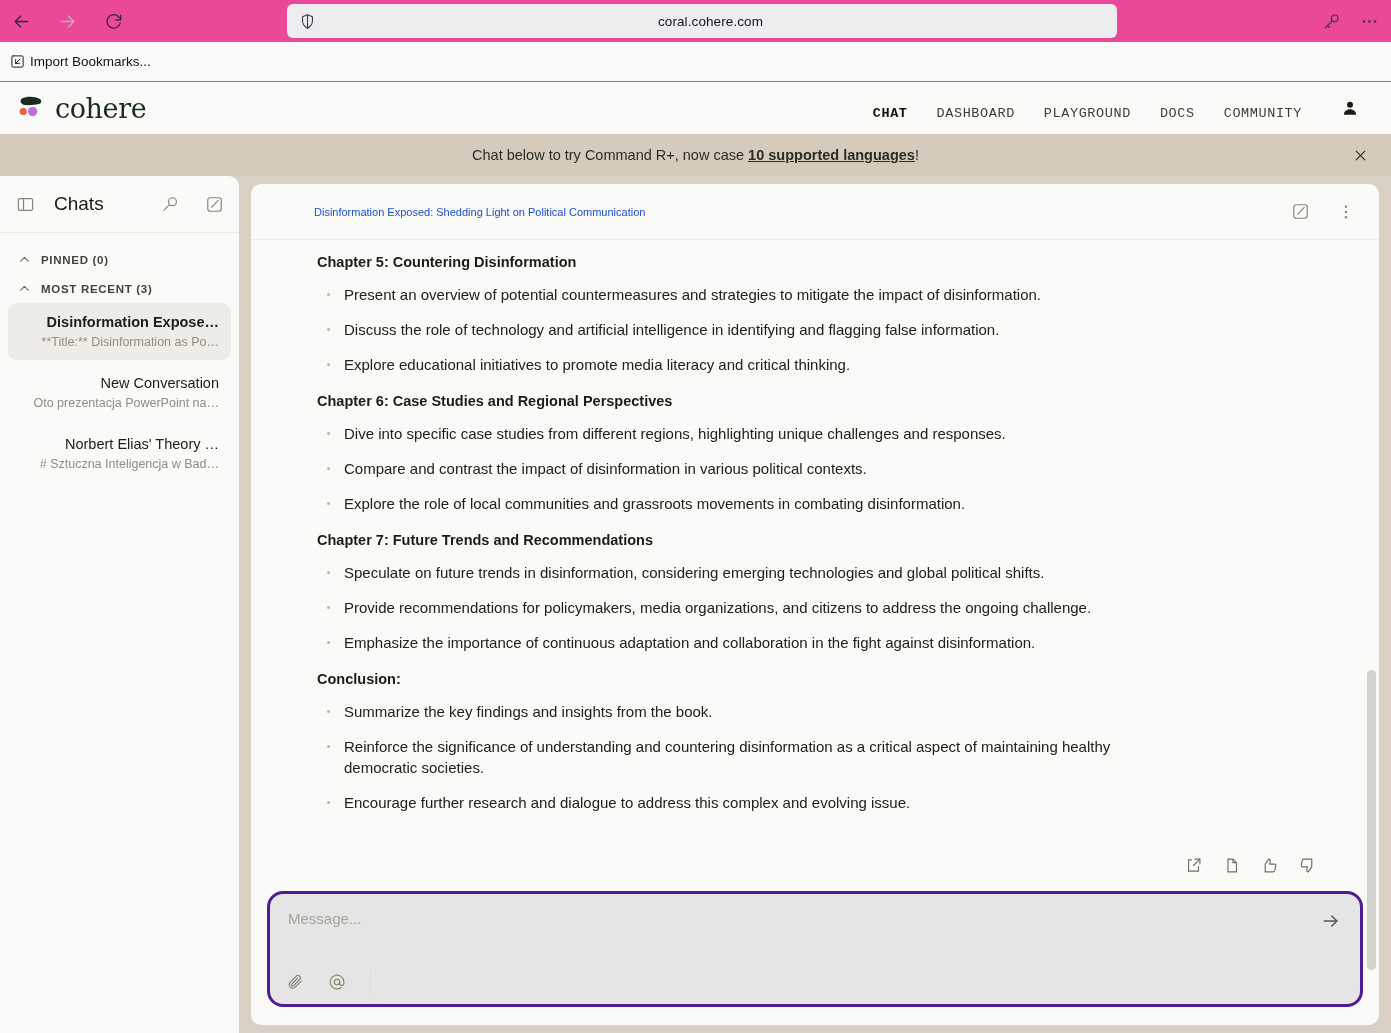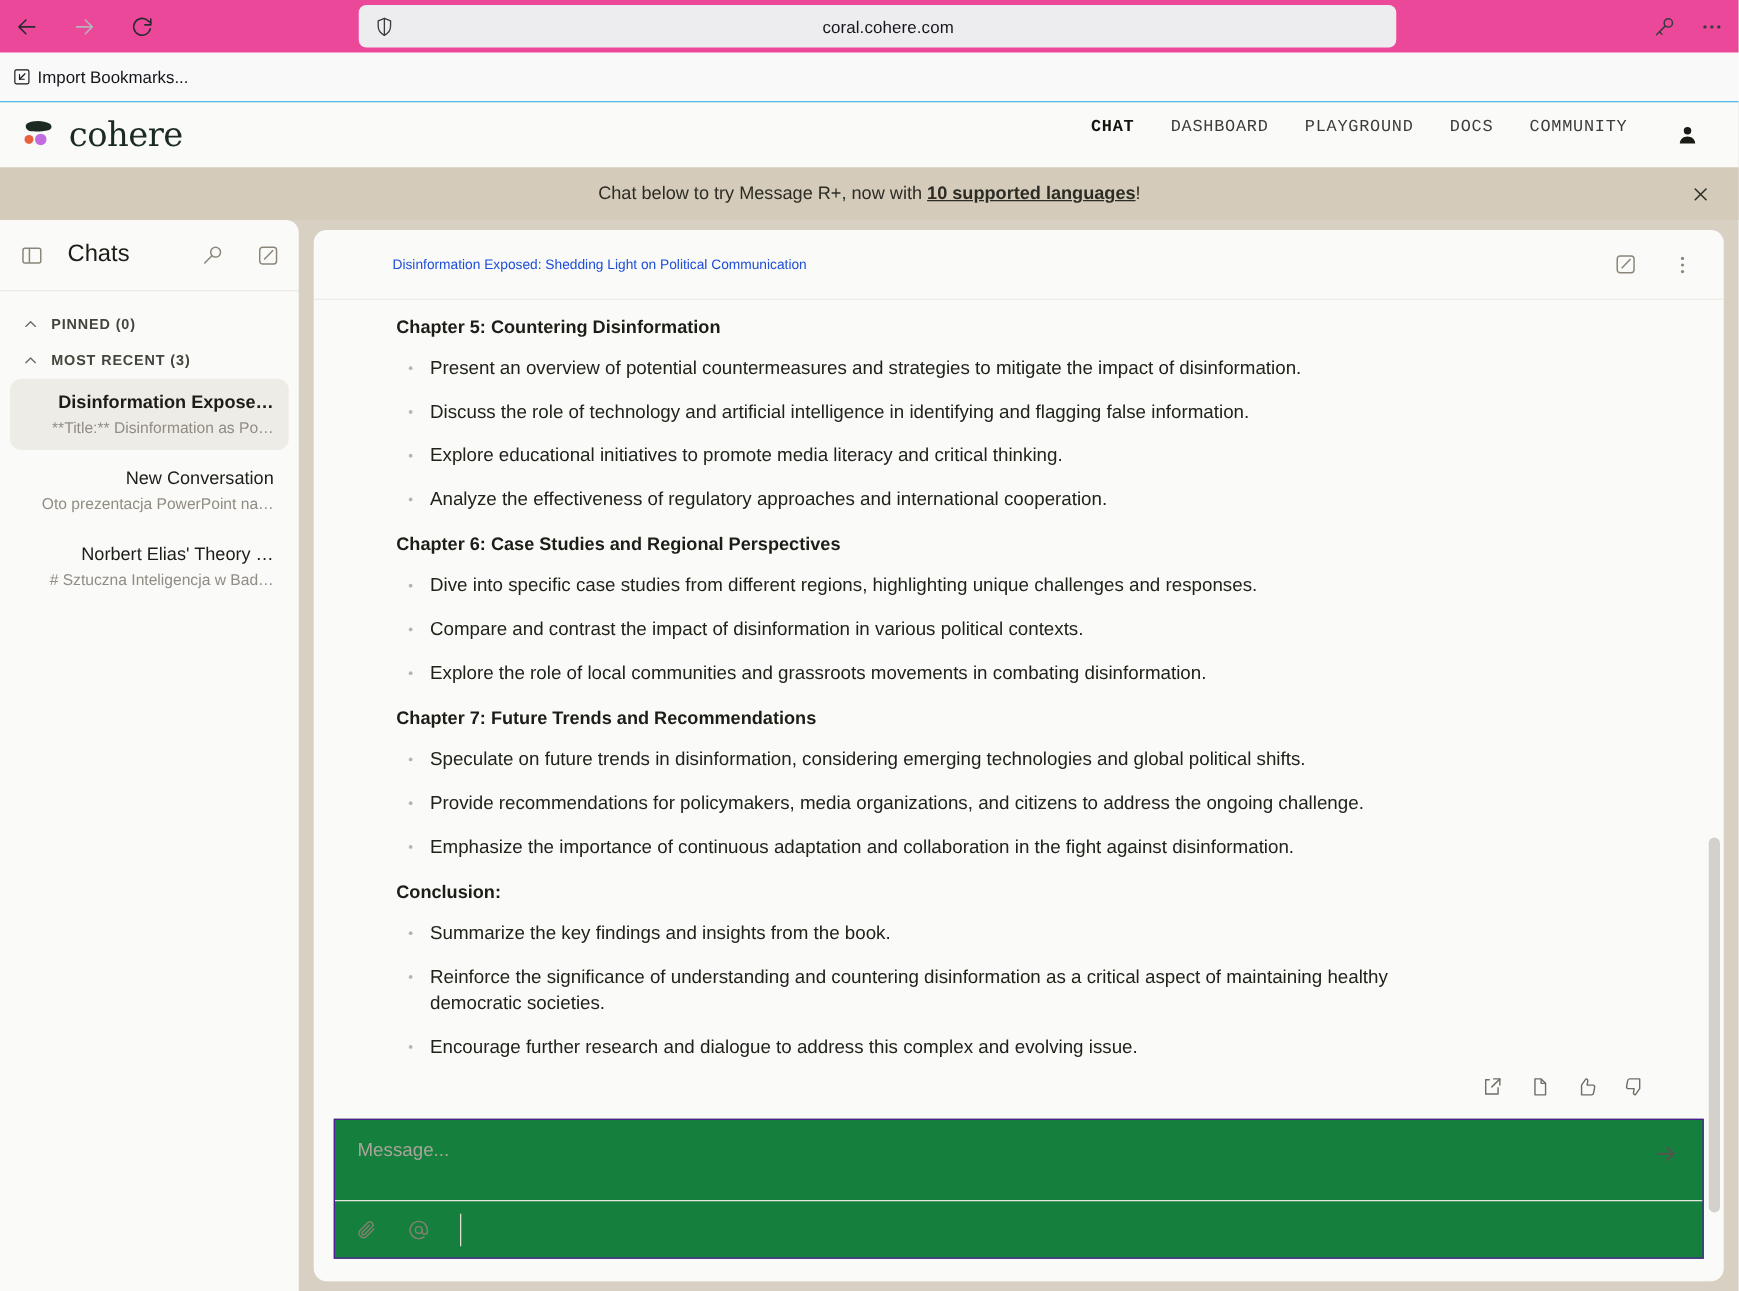--- a/index.html
+++ b/index.html
@@ -104,21 +104,21 @@
   .logo-word {
     font-size: 27px;
     color: #1b2b22;
     letter-spacing: -0.4px;
     font-family: "DejaVu Serif", serif;
     font-weight: 400;
   }
   .site-nav {
     margin-left: auto;
     display: flex;
-    align-items: flex-start;
+    align-items: flex-end;
     gap: 29px;
   }
   .nav-link {
     font-family: "Liberation Mono", monospace;
     font-size: 13.5px;
     letter-spacing: 0.6px;
     color: #3c3c38;
   }
   .nav-link.active { font-weight: bold; color: #15150f; }
   .avatar-btn {
@@ -310,23 +310,23 @@
     display: flex; align-items: center; justify-content: center;
     color: #6e6e66;
   }
 
   
   .composer-wrap {
     padding: 0 16px 18px 16px;
     flex-shrink: 0;
   }
   .composer {
-    border: 1px solid #4c1d95;
-    border-radius: 0;
-    background: #15803d;
+    border: 3px solid #4c1d95;
+    border-radius: 16px;
+    background: #e5e5e5;
     overflow: hidden;
   }
   .composer-top {
     display: flex;
     align-items: flex-start;
     padding: 16px 14px 18px 14px;
     min-height: 64px;
   }
   .composer-input {
     flex: 1;
@@ -469,21 +469,21 @@
         <svg width="18" height="18" viewBox="0 0 24 24" fill="currentColor">
             <circle cx="12" cy="7.5" r="4"></circle>
             <path d="M3.8 21c0-4.5 3.7-7.5 8.2-7.5s8.2 3 8.2 7.5z"></path>
           </svg>
       </div>
     </nav>
   </div>
 
   <div class="banner">
     <div class="banner-text">
-      <span>Chat below to try Message R+, now with </span><a>10 supported languages</a><span>!</span>
+      <span>Chat below to try Command R+, now case </span><a>10 supported languages</a><span>!</span>
     </div>
     <div class="banner-close">
       <svg width="13" height="13" viewBox="0 0 24 24" fill="none" stroke="currentColor" stroke-width="2.2" stroke-linecap="round">
           <line x1="4" y1="4" x2="20" y2="20"></line>
           <line x1="20" y1="4" x2="4" y2="20"></line>
         </svg>
     </div>
   </div>
 
   <div class="main">
@@ -567,21 +567,20 @@
         </div>
       </div>
 
       <div class="conv-body">
 
         <div class="msg-heading">Chapter 5: Countering Disinformation</div>
         <ul class="msg-list">
           <li>Present an overview of potential countermeasures and strategies to mitigate the impact of disinformation.</li>
           <li>Discuss the role of technology and artificial intelligence in identifying and flagging false information.</li>
           <li>Explore educational initiatives to promote media literacy and critical thinking.</li>
-          <li>Analyze the effectiveness of regulatory approaches and international cooperation.</li>
         </ul>
 
         <div class="msg-heading">Chapter 6: Case Studies and Regional Perspectives</div>
         <ul class="msg-list">
           <li>Dive into specific case studies from different regions, highlighting unique challenges and responses.</li>
           <li>Compare and contrast the impact of disinformation in various political contexts.</li>
           <li>Explore the role of local communities and grassroots movements in combating disinformation.</li>
         </ul>
 
         <div class="msg-heading">Chapter 7: Future Trends and Recommendations</div>

